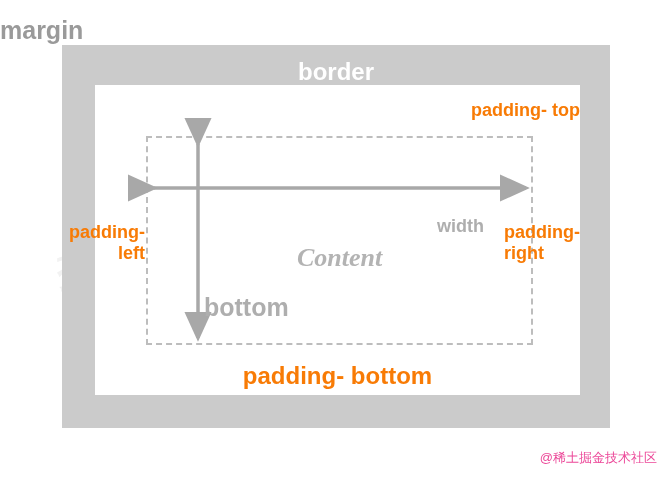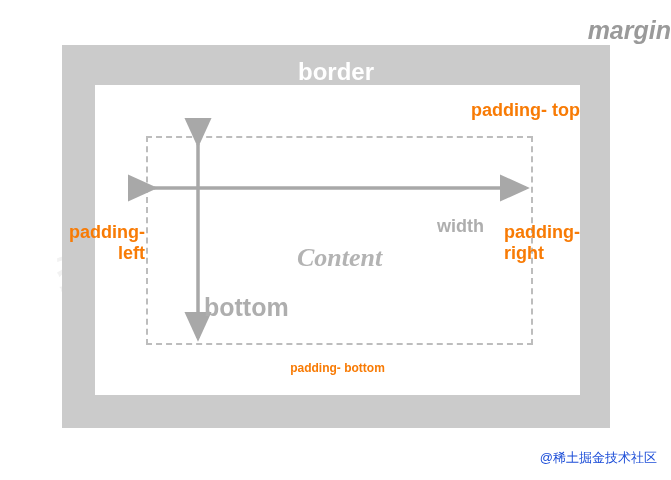--- a/index.html
+++ b/index.html
@@ -62,25 +62,24 @@
 
   
   .label {
     position: absolute;
     white-space: pre;
     line-height: 1.15;
   }
   .lbl-margin {
     left: 0; top: 16px;
     width: 671px;
-    text-align: right;
+    text-align: left;
     color: #9a9a9a;
     font-size: 25px;
     font-weight: bold;
-    font-style: italic;
   }
   .lbl-border {
     left: 62px; top: 58px;
     width: 548px;
     text-align: center;
     color: #ffffff;
     font-size: 24px;
     font-weight: bold;
   }
   .lbl-ptop {
@@ -89,21 +88,21 @@
     text-align: right;
     color: #f87b05;
     font-size: 18px;
     font-weight: bold;
   }
   .lbl-pbottom {
     left: 95px; top: 362px;
     width: 485px;
     text-align: center;
     color: #f87b05;
-    font-size: 12px;
+    font-size: 24px;
     font-weight: bold;
   }
   .lbl-pleft {
     left: 55px; top: 222px;
     width: 90px;
     text-align: right;
     color: #f87b05;
     font-size: 18px;
     font-weight: bold;
   }
@@ -132,21 +131,21 @@
     width: 387px;
     text-align: center;
     color: #b3b3b3;
     font-size: 26px;
     font-weight: bold;
     font-style: italic;
     font-family: Liberation Serif, serif;
   }
   .lbl-watermark {
     right: 14px; bottom: 14px;
-    color: #1d4ed8;
+    color: #ec4899;
     font-size: 13px;
     font-weight: normal;
   }
 
   
   .arrows {
     position: absolute;
     left: 0; top: 0;
     width: 671px;
     height: 480px;

